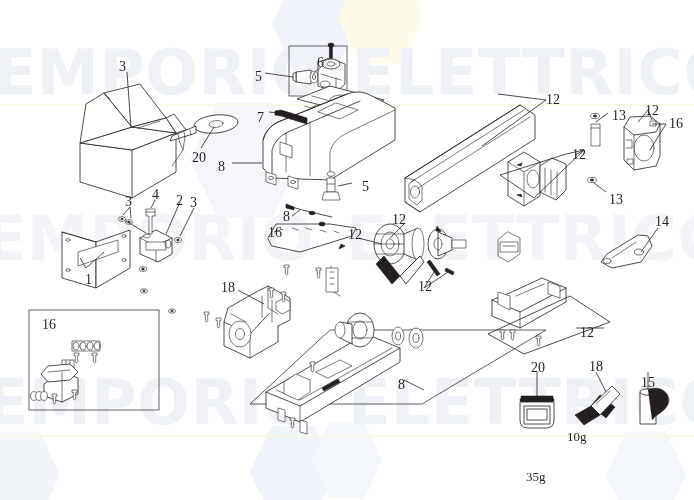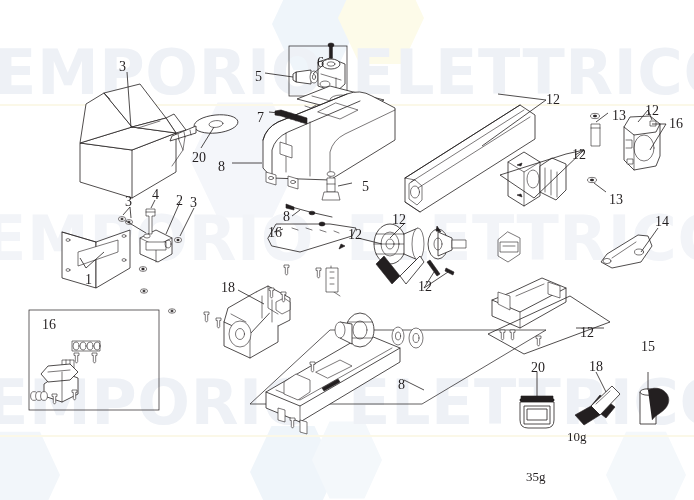--- a/index.html
+++ b/index.html
@@ -502,18 +502,18 @@
       <div class="lbl" style="left: 348px; top: 228px;">12</div>
       <div class="lbl" style="left: 655px; top: 215px;">14</div>
       <div class="lbl" style="left: 418px; top: 280px;">12</div>
       <div class="lbl" style="left: 85px; top: 273px;">1</div>
       <div class="lbl" style="left: 221px; top: 281px;">18</div>
       <div class="lbl" style="left: 42px; top: 318px;">16</div>
       <div class="lbl" style="left: 580px; top: 326px;">12</div>
       <div class="lbl" style="left: 398px; top: 378px;">8</div>
       <div class="lbl" style="left: 531px; top: 361px;">20</div>
       <div class="lbl" style="left: 589px; top: 360px;">18</div>
-      <div class="lbl" style="left: 641px; top: 340px;">15</div>
+      <div class="lbl" style="left: 641px; top: 376px;">15</div>
       <div class="lbl qty" style="left: 526px; top: 429px; margin-top: 41px;">35g</div>
       <div class="lbl qty" style="left: 567px; top: 430px;">10g</div>
     </div>
 
 </div>
 
 </body></html>

